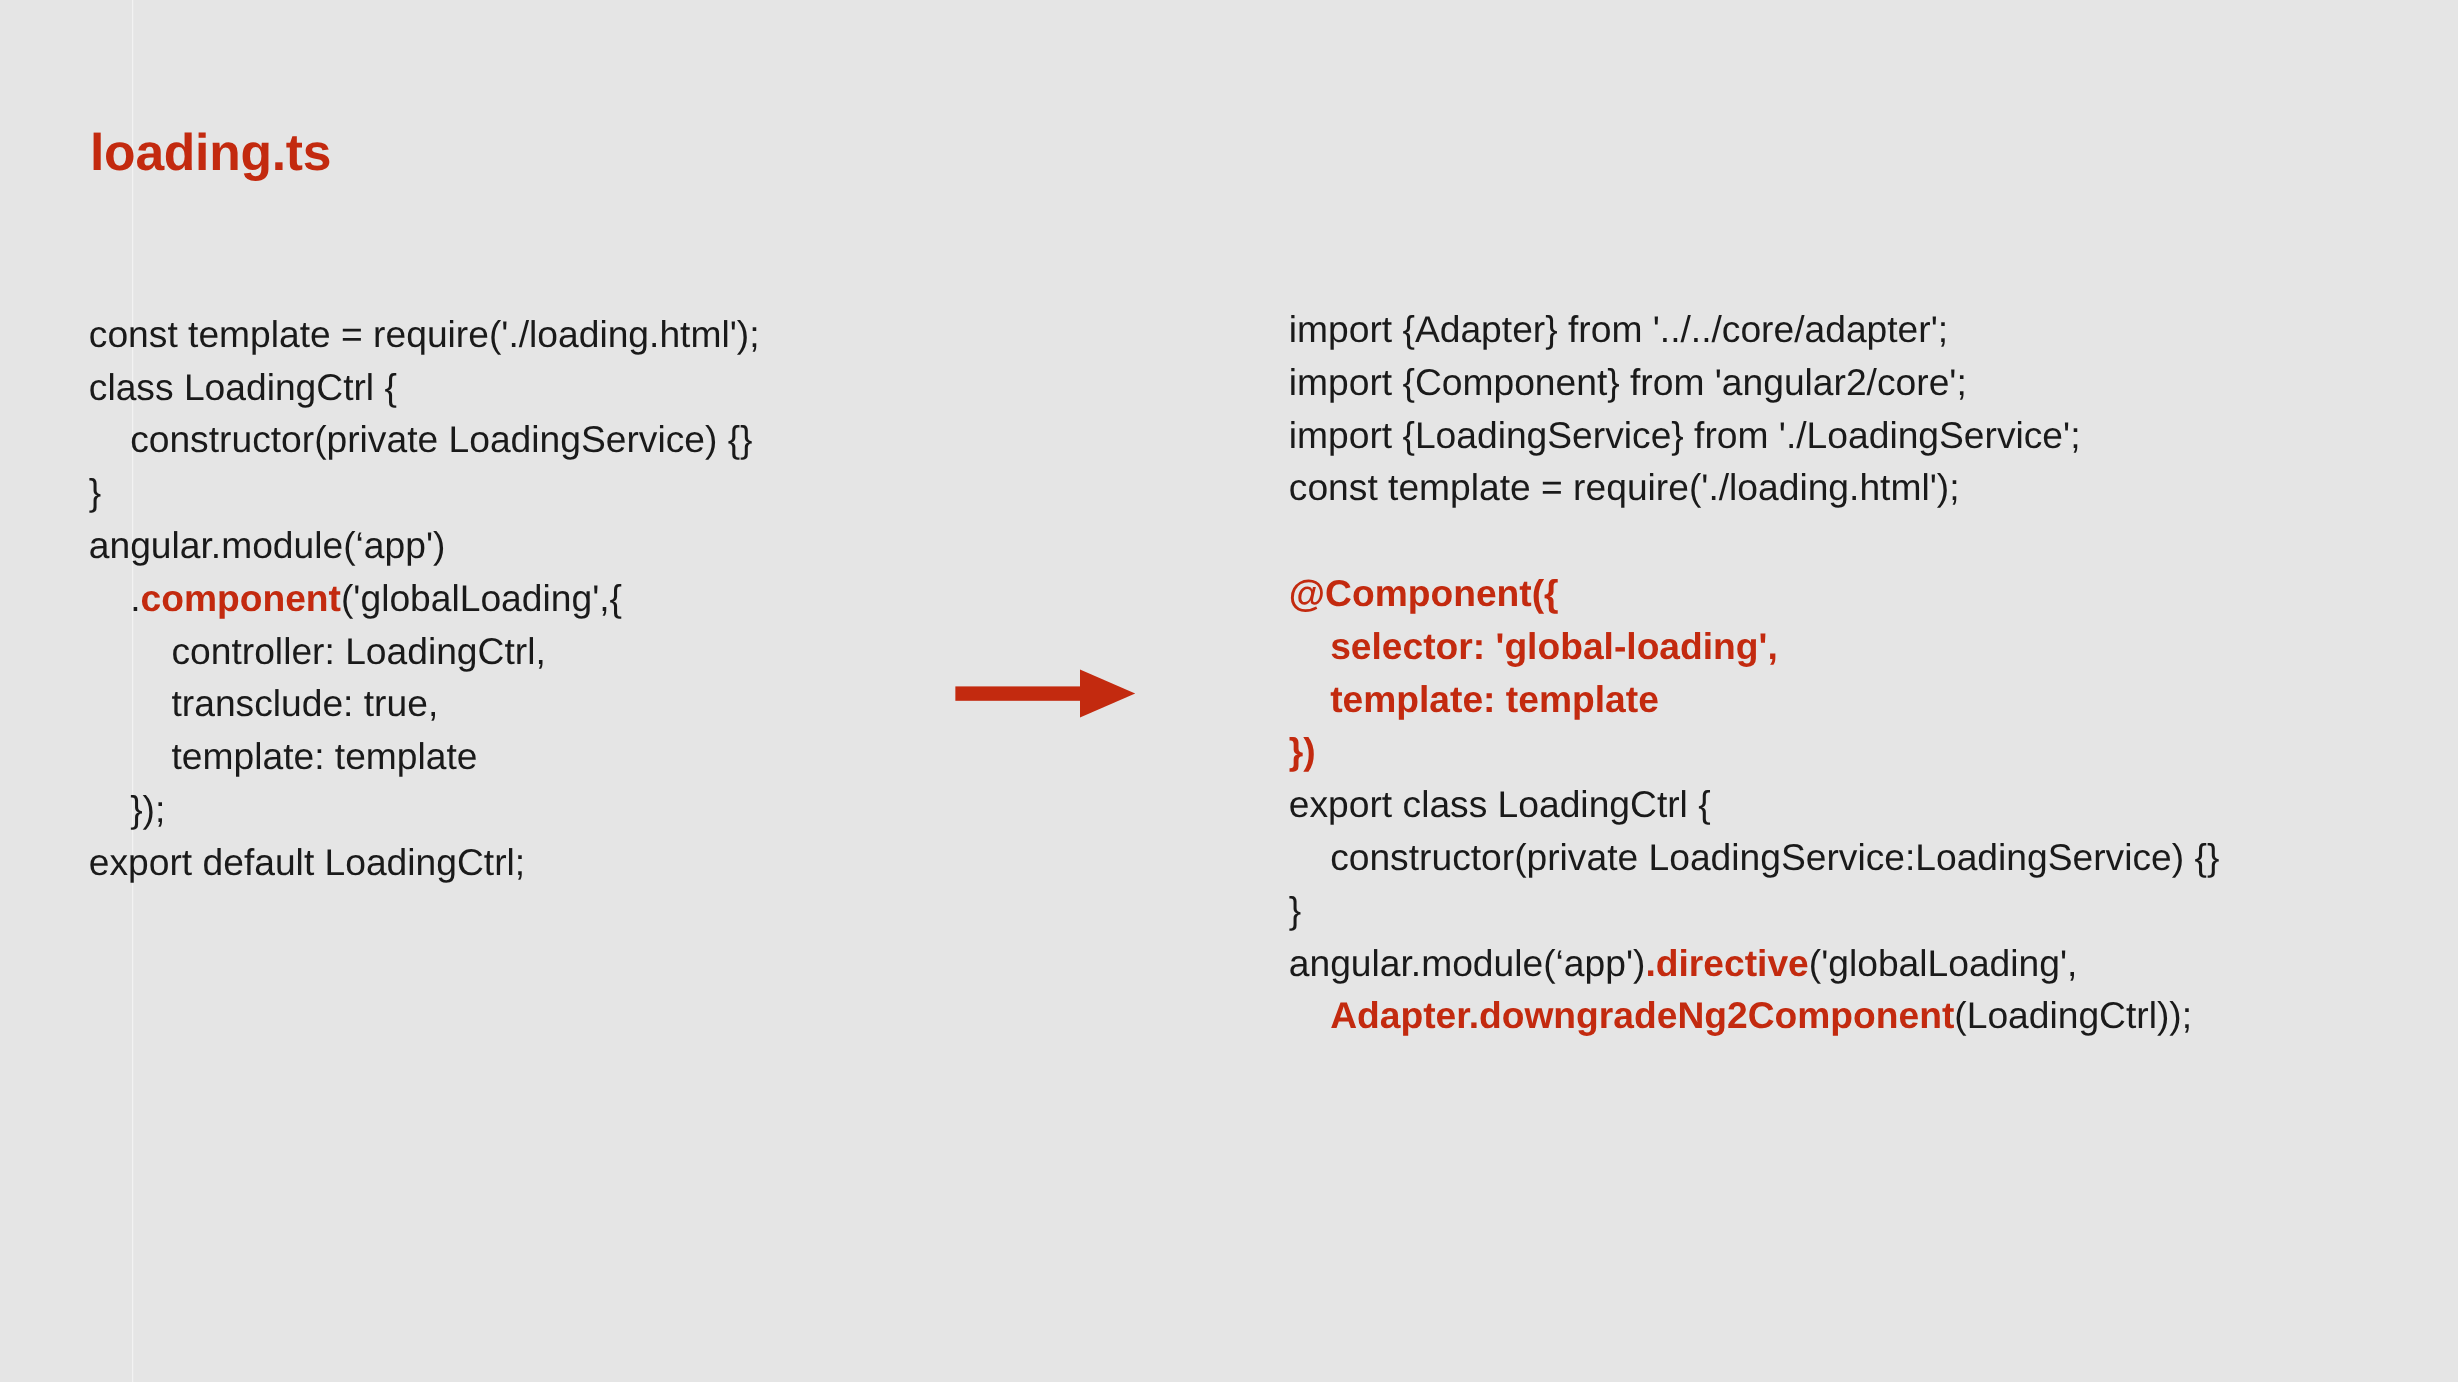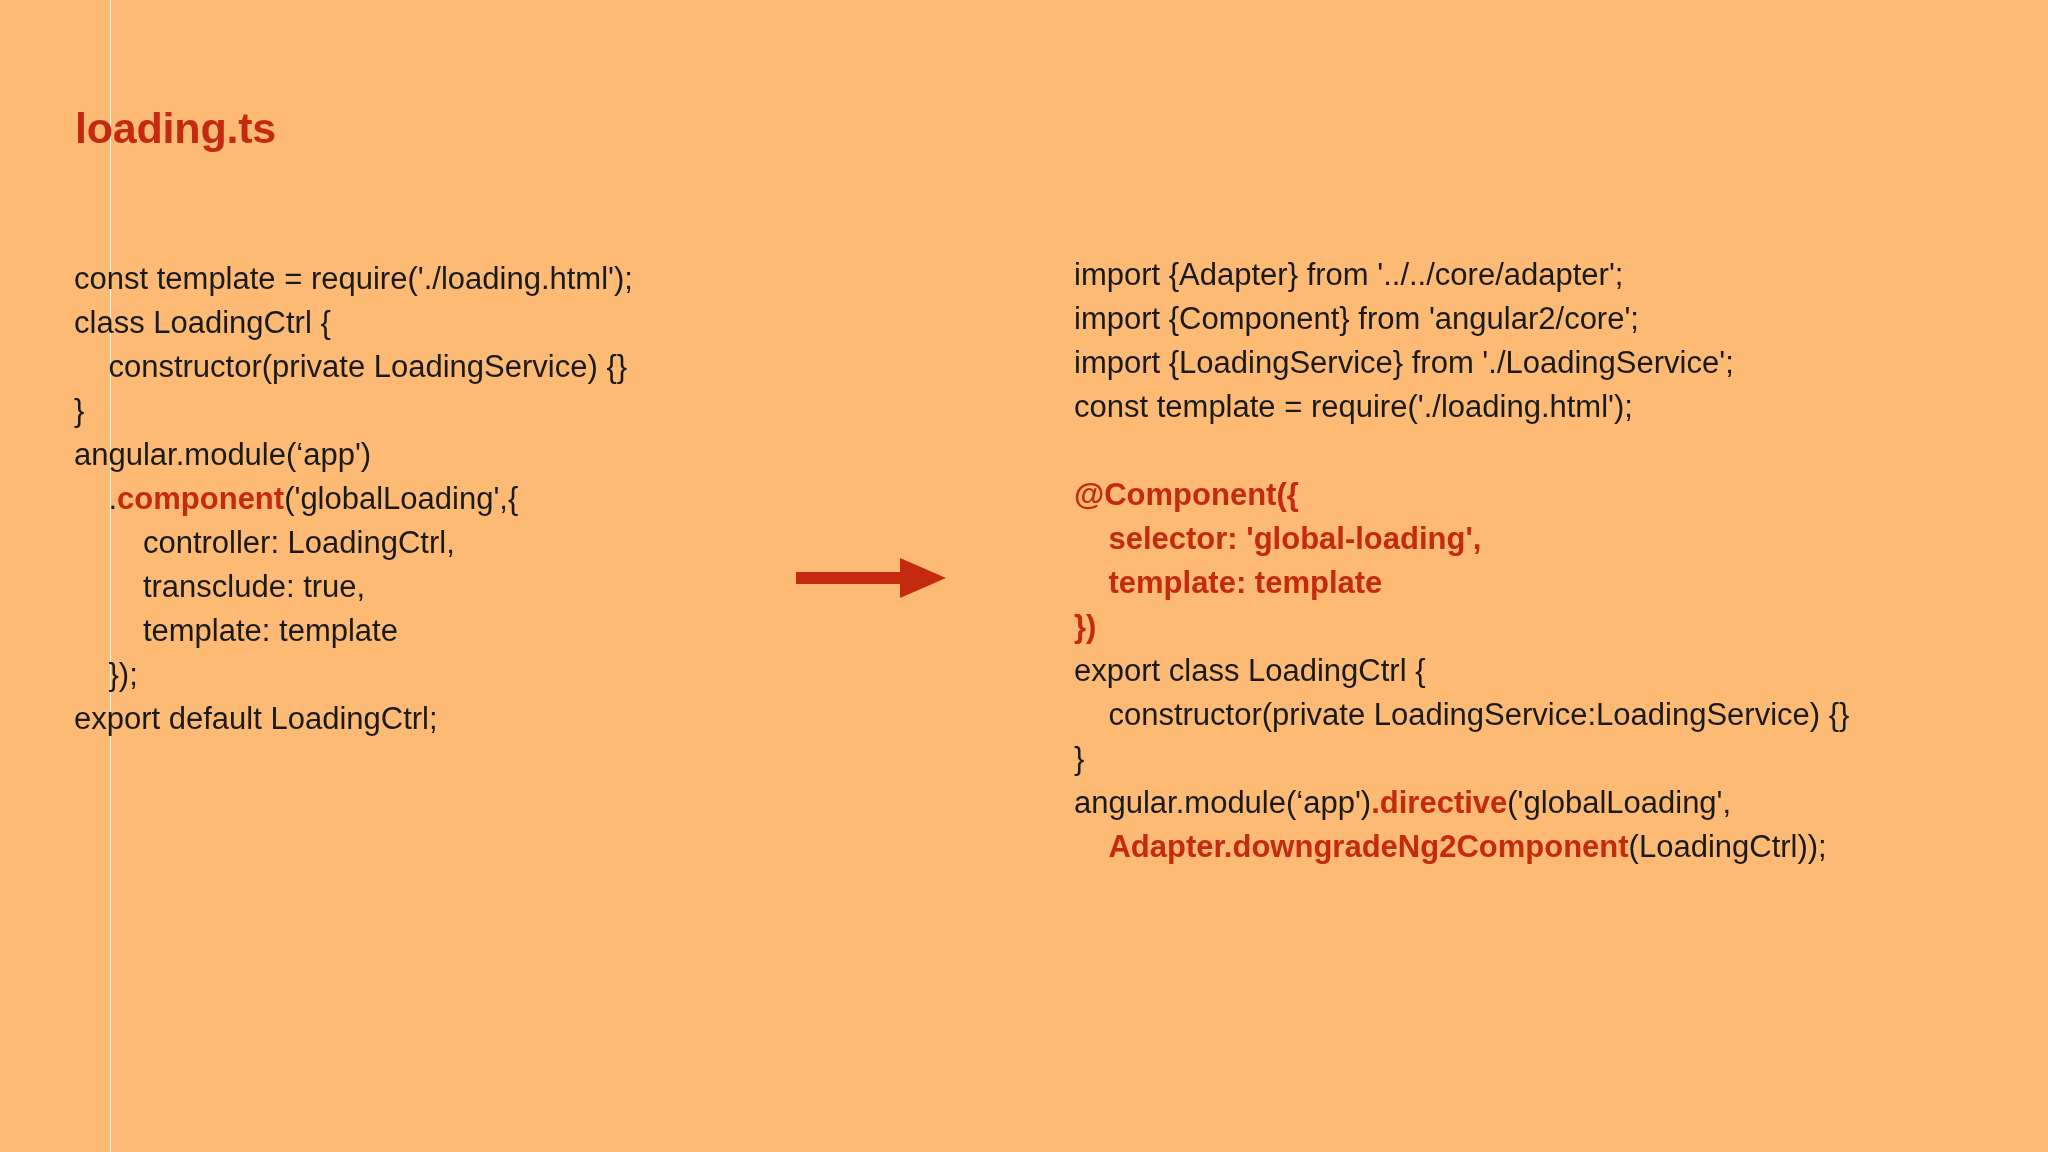--- a/index.html
+++ b/index.html
@@ -11,21 +11,21 @@
     width: 2048px;
     height: 1152px;
     font-family: "Liberation Sans", sans-serif;
     overflow: hidden;
     position: relative;
   }
 
   #slide {
     position: absolute;
     inset: 0;
-    background: #fdba74;
+    background: #e5e5e5;
   }
 
   
   #page-edge {
     position: absolute;
     left: 110px;
     top: 0;
     width: 1px;
     height: 1152px;
     background: #f2f2f2;

